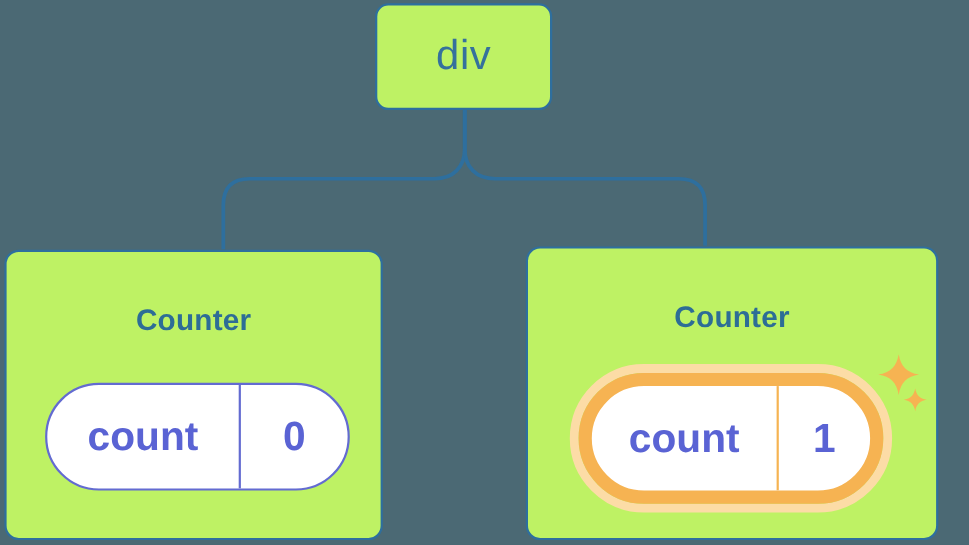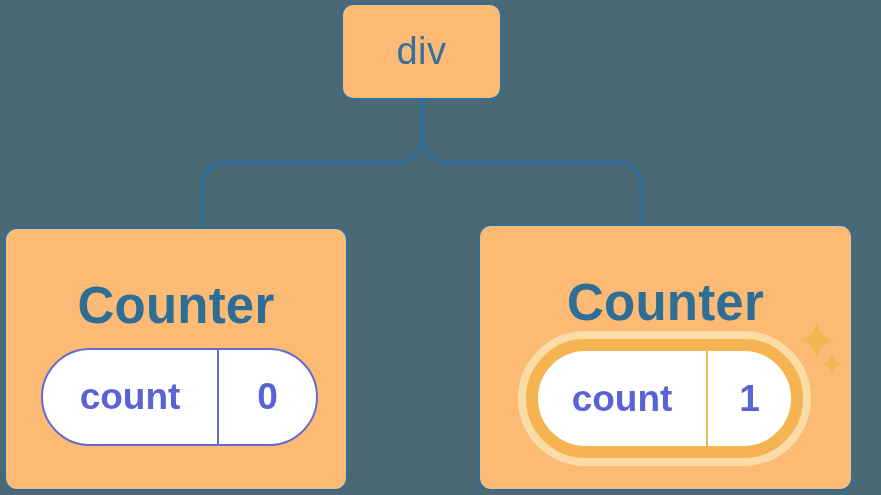--- a/index.html
+++ b/index.html
@@ -31,21 +31,21 @@
     width:881px; height:495px;
     pointer-events:none;
   }
   .connectors path{
     fill:none;
     stroke:var(--node-border-blue);
     stroke-width:3.4;
   }
   .node{
     position:absolute;
-    background:#fdba74;
+    background:#bef264;
     border:2.5px solid var(--node-border-blue);
     box-sizing:border-box;
   }
   .node-root{
     left:341px; top:3px;
     width:161px; height:97px;
     border-radius:12px;
     display:flex; align-items:center; justify-content:center;
   }
   .node-root .root-label{
@@ -55,21 +55,21 @@
     letter-spacing:0.5px;
   }
   .node-counter{ border-radius:13px; }
   .node-counter.left{ left:4px;  top:227px; width:344px; height:264px; }
   .node-counter.right{ left:478px; top:224px; width:375px; height:267px; }
   .counter-title{
     position:absolute;
     left:0; right:0; top:47px;
     text-align:center;
     color:var(--title-blue);
-    font-size:51px;
+    font-size:27px;
     font-weight:600;
     letter-spacing:0.2px;
   }
   
   .pill-plain{
     position:absolute;
     left:35px; top:119px;
     width:277px; height:98px;
     box-sizing:border-box;
     border:2px solid var(--pill-border-purple);

